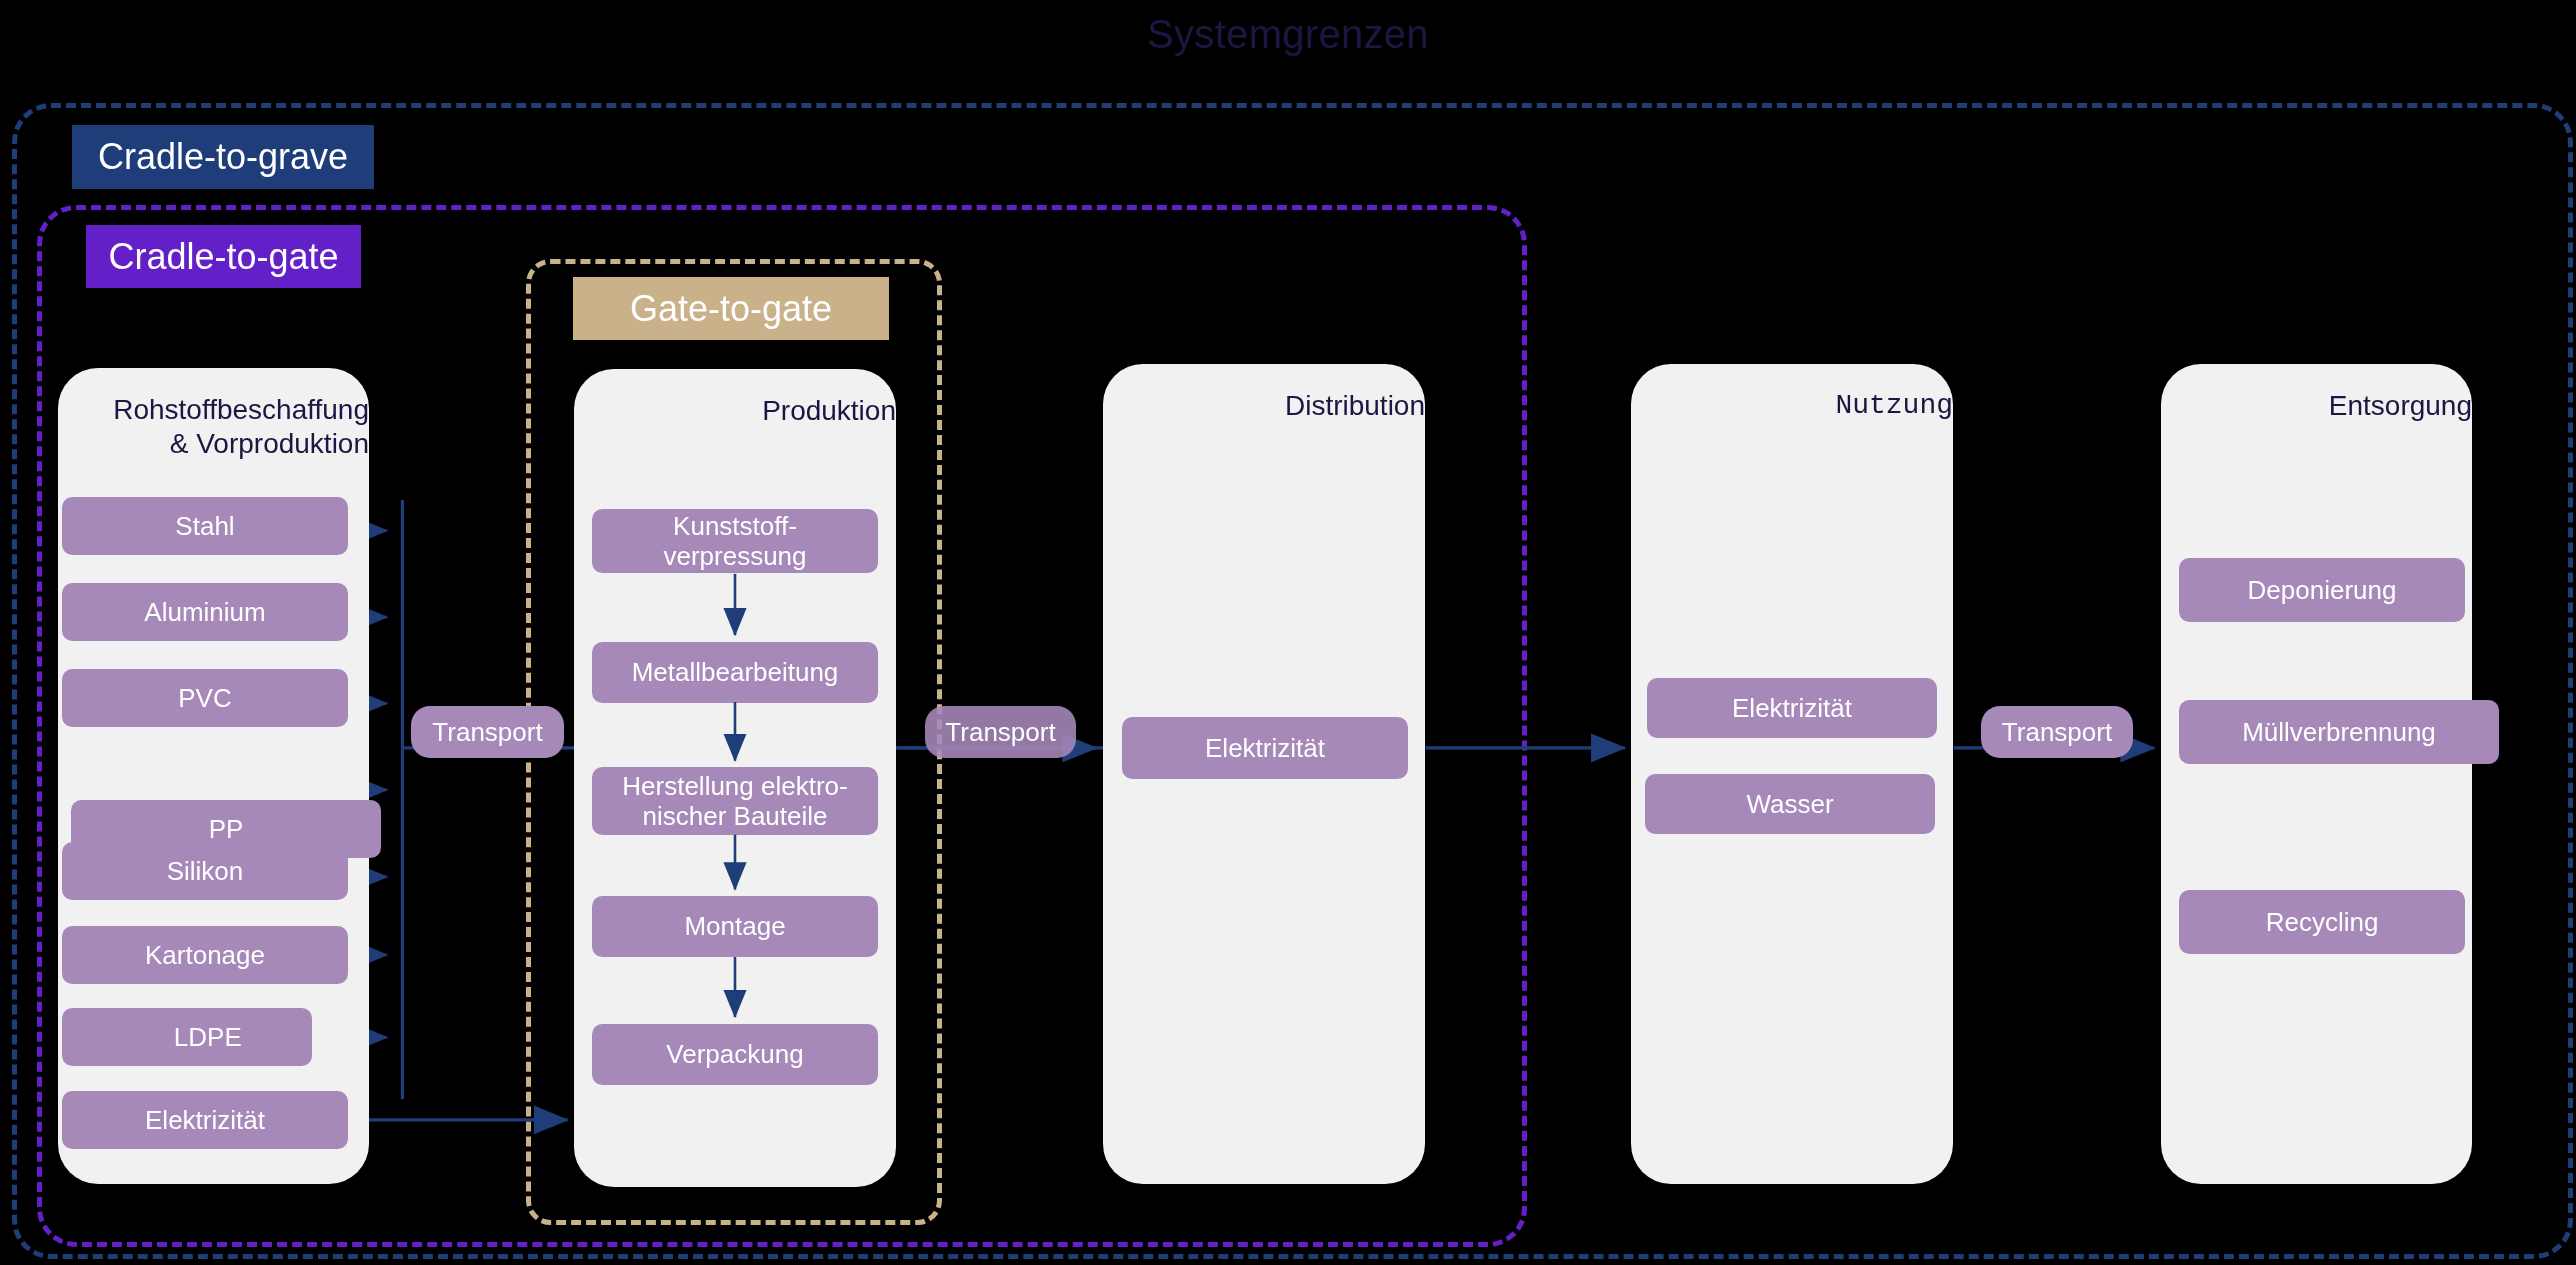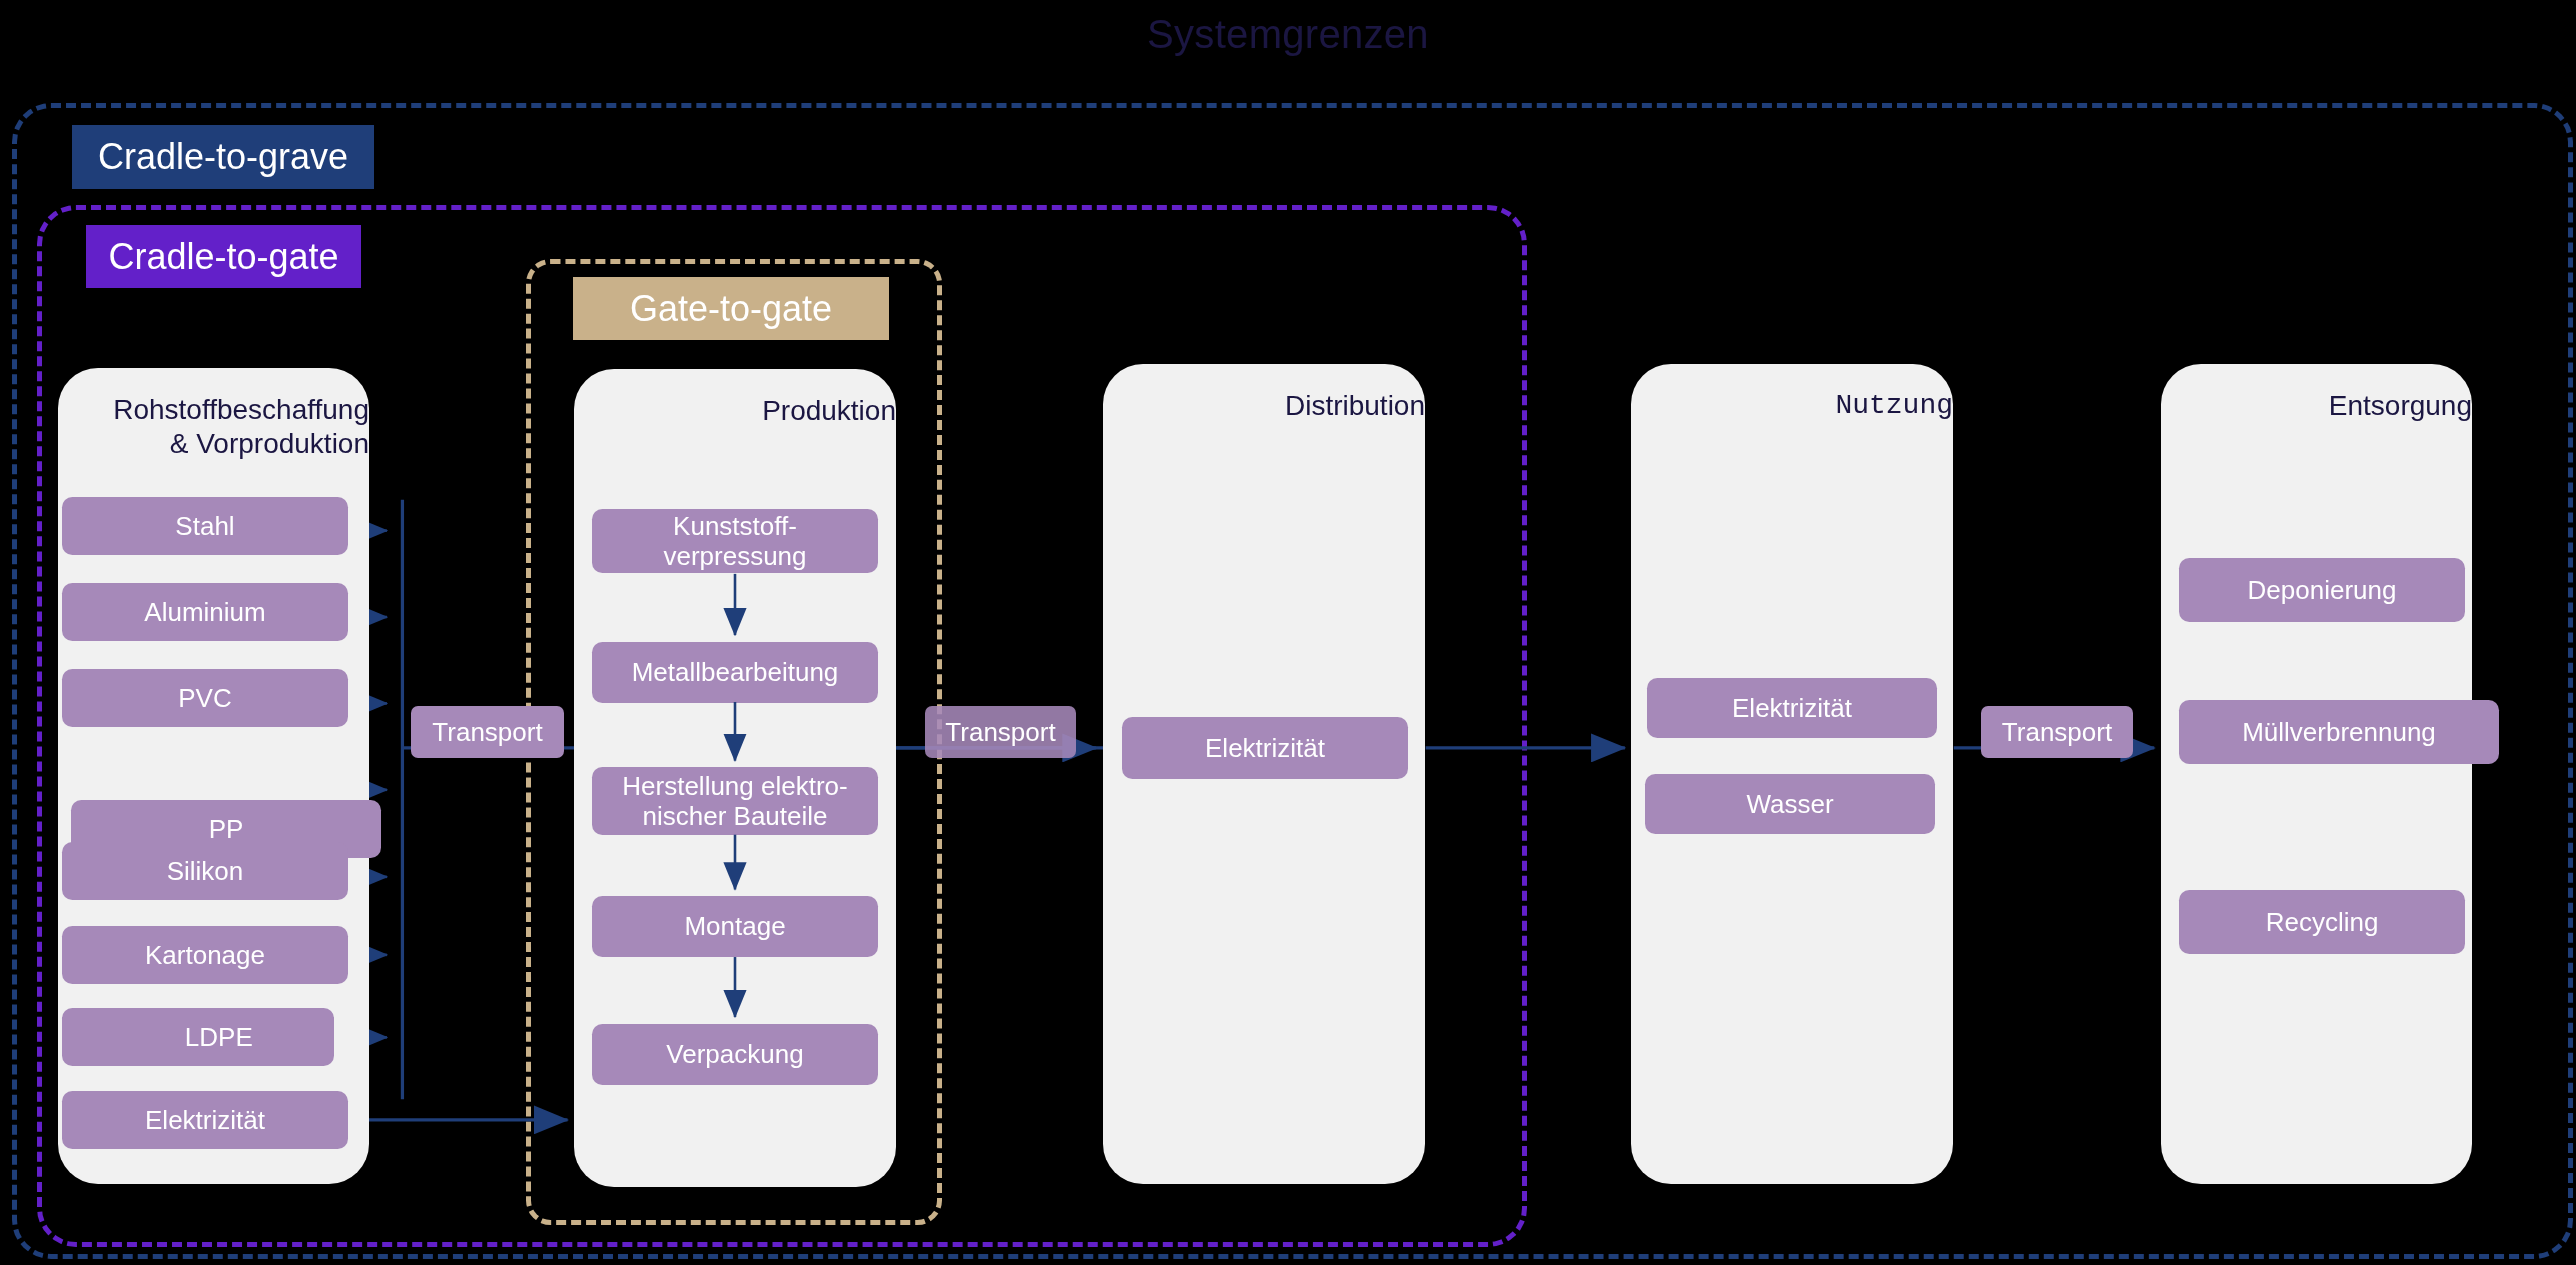--- a/index.html
+++ b/index.html
@@ -136,21 +136,21 @@
   }
 
   
   .transport {
     position: absolute;
     display: flex;
     align-items: center;
     justify-content: center;
     background: #a689b9;
     color: #ffffff;
-    border-radius: 7px;
+    border-radius: 19px;
     font-size: 26px;
     white-space: nowrap;
   }
   .transport-translucent { background: rgba(166,137,185,0.88); }
 
   
   #wires {
     position: absolute;
     left: 0;
     top: 0;
@@ -231,21 +231,21 @@
     </div>
   <div class="item" style="left:71px;  top:756px; width:310px; height:58px;margin-top:44px;">
       <span>PP</span>
     </div>
   <div class="item" style="left:62px;  top:842px; width:286px; height:58px;">
       <span>Silikon</span>
     </div>
   <div class="item" style="left:62px;  top:926px; width:286px; height:58px;">
       <span>Kartonage</span>
     </div>
-  <div class="item" style="left:62px;  top:1008px; width:272px; height:58px;padding-left:48px;">
+  <div class="item" style="left:62px;  top:1008px; width:250px; height:58px;padding-left:48px;">
       <span>LDPE</span>
     </div>
   <div class="item" style="left:62px;  top:1091px; width:286px; height:58px;">
       <span>Elektrizität</span>
     </div>
 
   <div class="panel panel-prod">
     <div class="panel-title">Produktion</div>
   </div>
   <div class="item" style="left:592px; top:509px;  width:286px; height:64px;">

